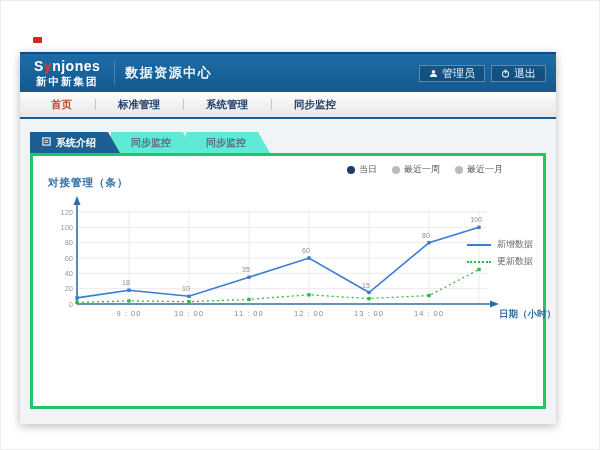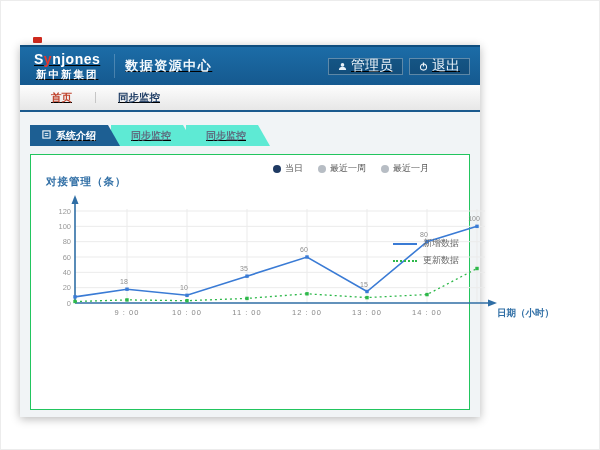--- a/index.html
+++ b/index.html
@@ -2,50 +2,50 @@
 <html><head>
 <meta charset="utf-8">
 <style>
   * { margin:0; padding:0; box-sizing:border-box; }
   html,body { background:#fff; }
   body { font-family:"Liberation Sans","DejaVu Sans",sans-serif; }
   .stage { position:relative; width:600px; height:450px; background:#fff; overflow:hidden; box-shadow:inset 0 0 0 1px #ececec; }
 
   .logo-spark { position:absolute; left:33px; top:37px; width:9px; height:6px; background:#d02a1e; border-radius:1px; }
 
-  .window { position:absolute; left:20px; top:45px; width:460px; height:372px; background:#f1f4f6; box-shadow:0 2px 9px rgba(0,0,0,.28);text-decoration:underline; }
+  .window { position:absolute; left:20px; top:52px; width:536px; height:372px; background:#f1f4f6; box-shadow:0 2px 9px rgba(0,0,0,.28); }
 
   
   .app-header { height:40px; background:linear-gradient(180deg,#1c6ca7 0%,#15598f 100%); border-top:2px solid #0f4e7f; display:flex; align-items:center; padding:0 10px; color:#fff; }
   .logo { text-align:center; line-height:1; padding:0 4px; }
   .logo-top { font-size:14px; font-weight:bold; letter-spacing:.5px; }
   .logo-top .red-y { color:#e8352a; }
   .logo-bottom { font-size:10.5px; font-weight:bold; letter-spacing:2px; margin-top:3px; }
   .hdr-divider { width:1px; height:24px; background:rgba(255,255,255,.22); margin:0 10px; }
   .app-title { font-size:13px; font-weight:bold; letter-spacing:1.5px; color:#f2f8fc; }
   .header-actions { margin-left:auto; display:flex; gap:6px; }
-  .hbtn { display:flex; align-items:center; gap:4px; height:17px; padding:0 9px; font-size:14px; color:#e9f2f9; background:rgba(0,0,0,.17); border:1px solid rgba(255,255,255,.32); border-radius:0; cursor:pointer; }
+  .hbtn { display:flex; align-items:center; gap:4px; height:17px; padding:0 9px; font-size:11px; color:#e9f2f9; background:rgba(0,0,0,.17); border:1px solid rgba(255,255,255,.32); border-radius:0; cursor:pointer; }
   .hbtn svg { display:block; }
 
   
   .navbar { height:27px; background:linear-gradient(#fdfdfd,#e7e7e7); border-bottom:2px solid #1b5a8e; display:flex; align-items:center; padding-left:8px; }
   .nav-item { position:relative; padding:0 23px; font-size:10.5px; font-weight:bold; color:#1e3c64; line-height:25px; cursor:pointer; }
   .nav-item + .nav-item::before { content:""; position:absolute; left:0; top:7px; width:1px; height:11px; background:#c6c6c6; }
   .nav-item.active { color:#c0432d; }
 
   
   .content { position:relative; height:303px; }
   .tabs { display:flex; padding:13px 0 0 10px; align-items:flex-end; }
   .tab { position:relative; height:21px; display:flex; align-items:center; gap:5px; padding:0 24px 0 12px; font-size:10px; font-weight:bold; color:#fff; background:#1d5f93; clip-path:polygon(0 0, calc(100% - 12px) 0, 100% 100%, 0 100%); cursor:pointer; z-index:3; }
   .tab .tab-icon { display:block; }
   .tab.inactive { background:#5eead4; color:#5d7082; margin-left:-9px; padding-left:20px; z-index:2; }
   .tab.inactive:last-child { z-index:1; }
 
   
-  .panel { position:relative; margin:8px 10px; height:256px; background:#fff; border:1px solid #22c55e; }
+  .panel { position:relative; margin:0 10px; height:256px; background:#fff; border:3px solid #22c55e; }
   .radio-group { position:absolute; top:7px; right:40px; display:flex; gap:15px; align-items:center; font-size:9px; color:#555; }
   .radio-opt { display:flex; align-items:center; gap:4px; cursor:pointer; }
   .radio-dot { width:8px; height:8px; border-radius:50%; background:#b7bdc4; }
   .radio-opt.selected .radio-dot { background:#1f3a63; }
   .chart-title { position:absolute; left:15px; top:20px; font-size:10.5px; font-weight:bold; color:#2f6ea5; letter-spacing:1px; }
   #chart-svg { position:absolute; left:6px; top:36px; font-family:"Liberation Sans","DejaVu Sans",sans-serif; }
   .series-legend { position:absolute; right:10px; top:82px; display:flex; flex-direction:column; gap:4px; font-size:9px; color:#666; }
   .legend-item { display:flex; align-items:center; gap:6px; }
   .swatch { width:24px; height:0; }
   .note { position:absolute; left:18px; right:18px; top:210px; font-size:8.5px; color:#9a9a9a; text-align:center; line-height:1.4; }
@@ -84,20 +84,22 @@
                 <path d="M5 0.5 L5 5" stroke="#e9f2f9" stroke-width="1.4"></path>
               </svg>
           </span>
           <span>退出</span>
         </div>
       </div>
     </div>
 
     <div class="navbar" id="navbar">
         <div class="nav-item active">首页</div>
+        <div class="nav-item">标准管理</div>
+        <div class="nav-item">系统管理</div>
         <div class="nav-item">同步监控</div>
       </div>
 
     <div class="content">
       <div class="tabs" id="tabs">
           <div class="tab">
             <span class="tab-icon"><svg width="9" height="9" viewBox="0 0 10 10">
                 <rect x="1" y="1" width="8" height="8" fill="none" stroke="#fff" stroke-width="1.2"></rect>
                 <path d="M3 4h4M3 6h4" stroke="#fff" stroke-width="1"></path>
               </svg></span>

